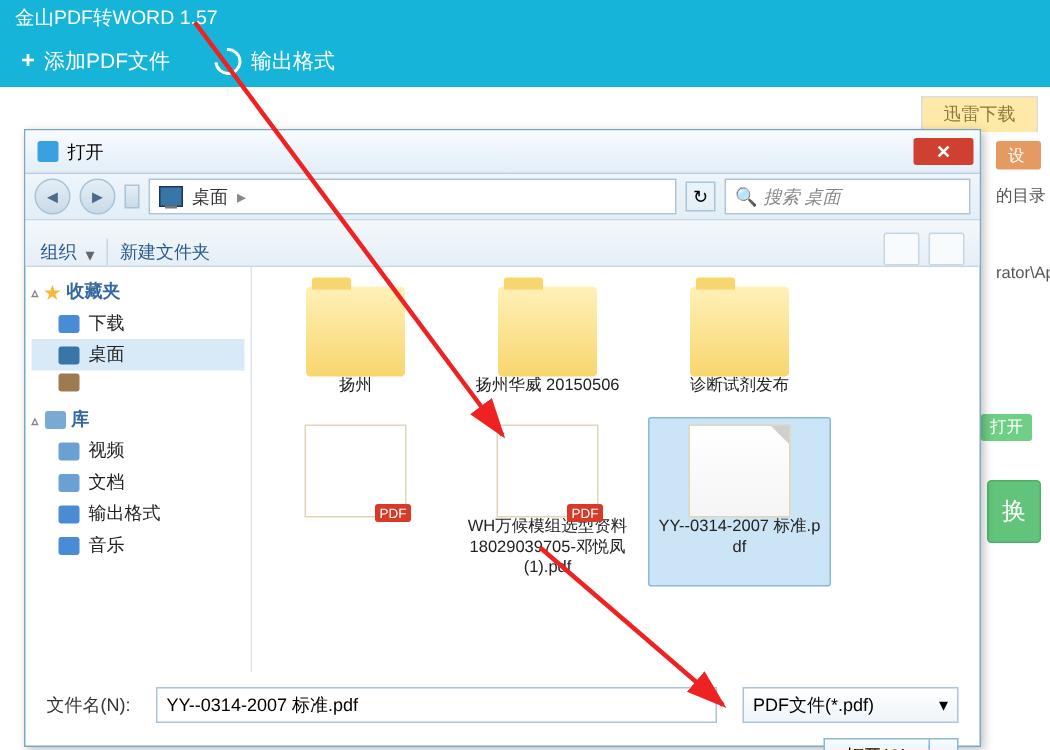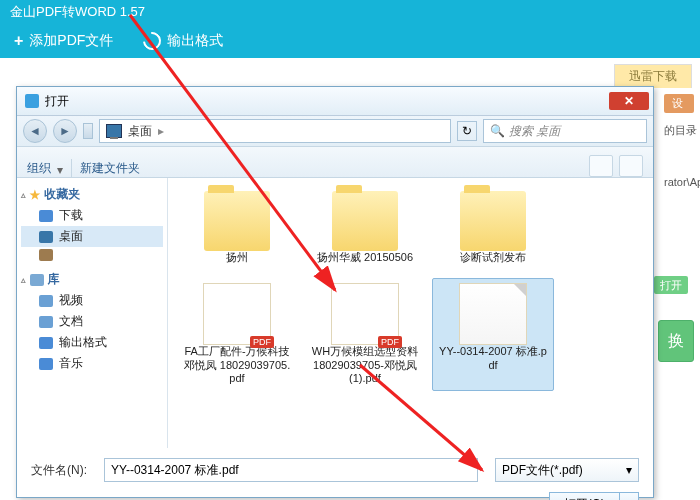--- a/index.html
+++ b/index.html
@@ -202,21 +202,20 @@
         <div class="file-item">
           <div class="thumb folder"></div>
           <div class="fname">扬州华威 20150506</div>
         </div>
         <div class="file-item">
           <div class="thumb folder"></div>
           <div class="fname">诊断试剂发布</div>
         </div>
         <div class="file-item">
           <div class="thumb pdf"></div>
-          <div class="fname">FA工厂配件-万候科技邓悦凤 18029039705.pdf</div>
         </div>
         <div class="file-item">
           <div class="thumb pdf"></div>
           <div class="fname">WH万候模组选型资料 18029039705-邓悦凤(1).pdf</div>
         </div>
         <div class="file-item sel">
           <div class="thumb doc"></div>
           <div class="fname">YY--0314-2007 标准.pdf</div>
         </div>
       </div>

